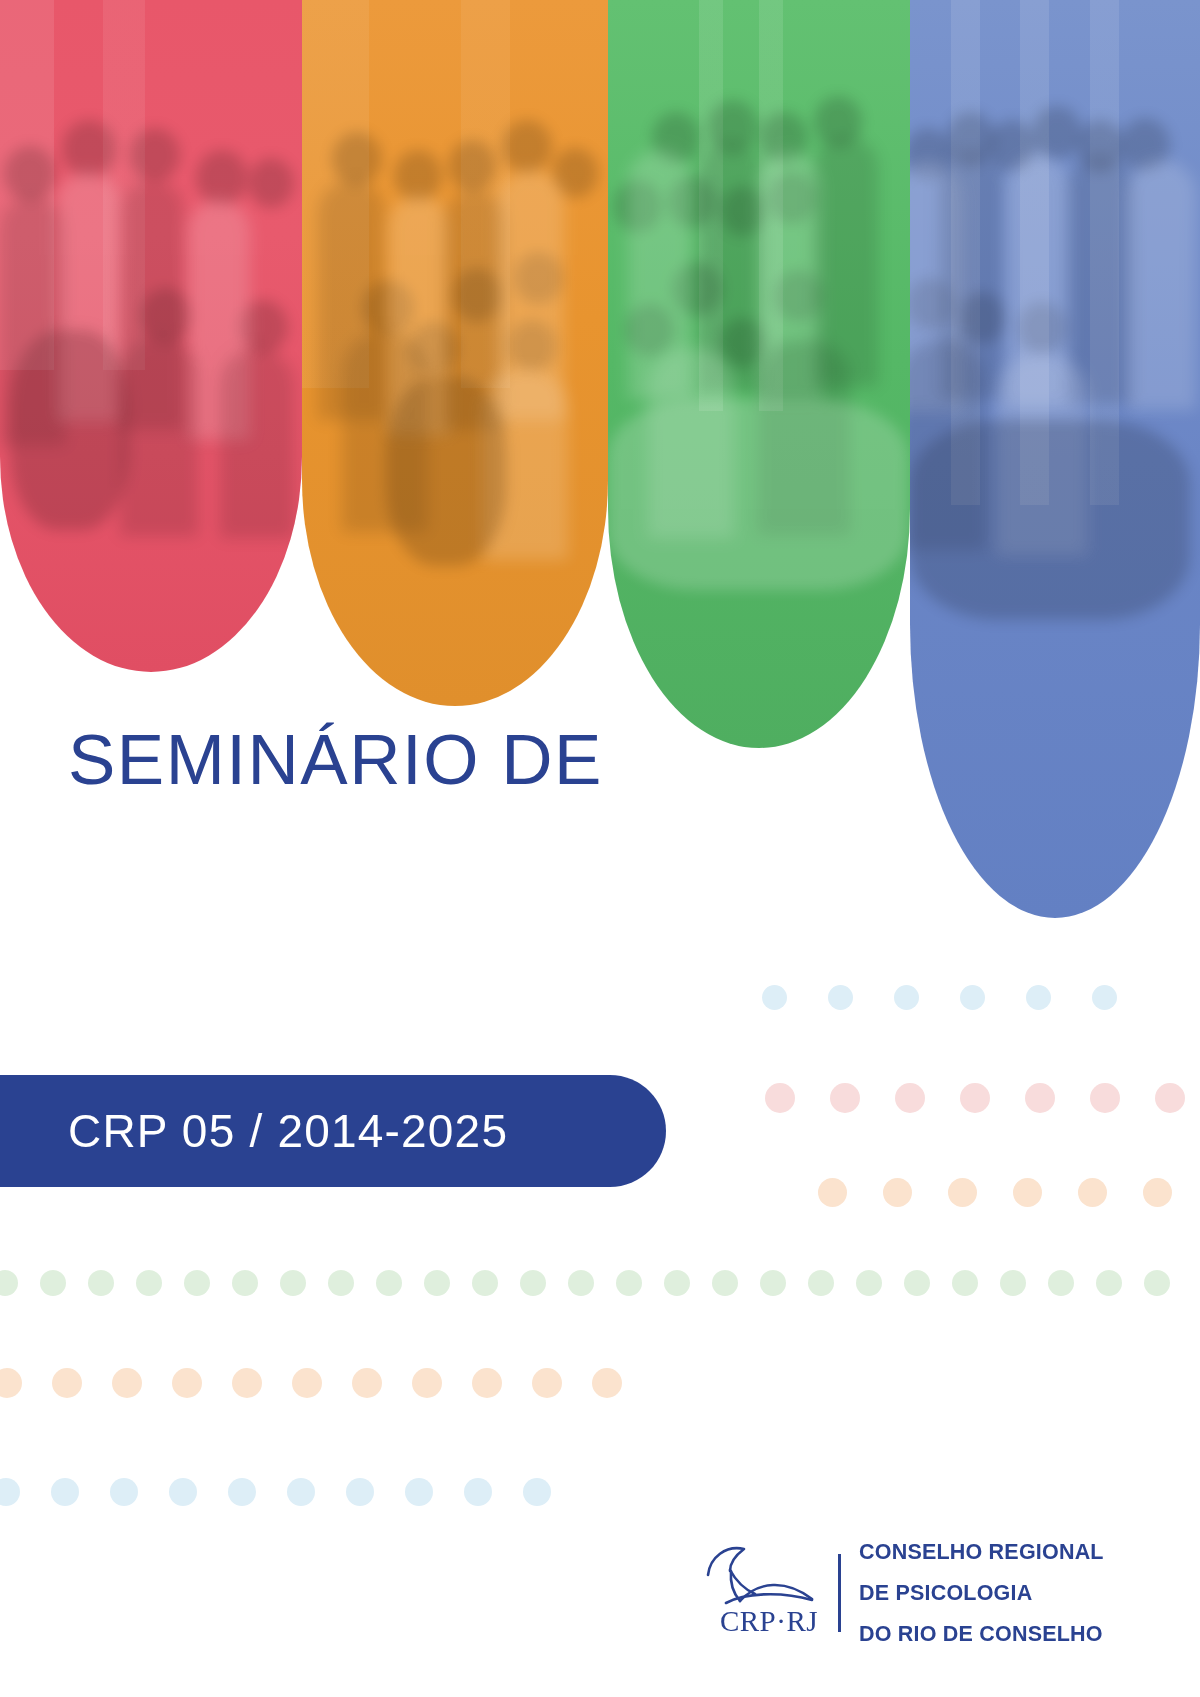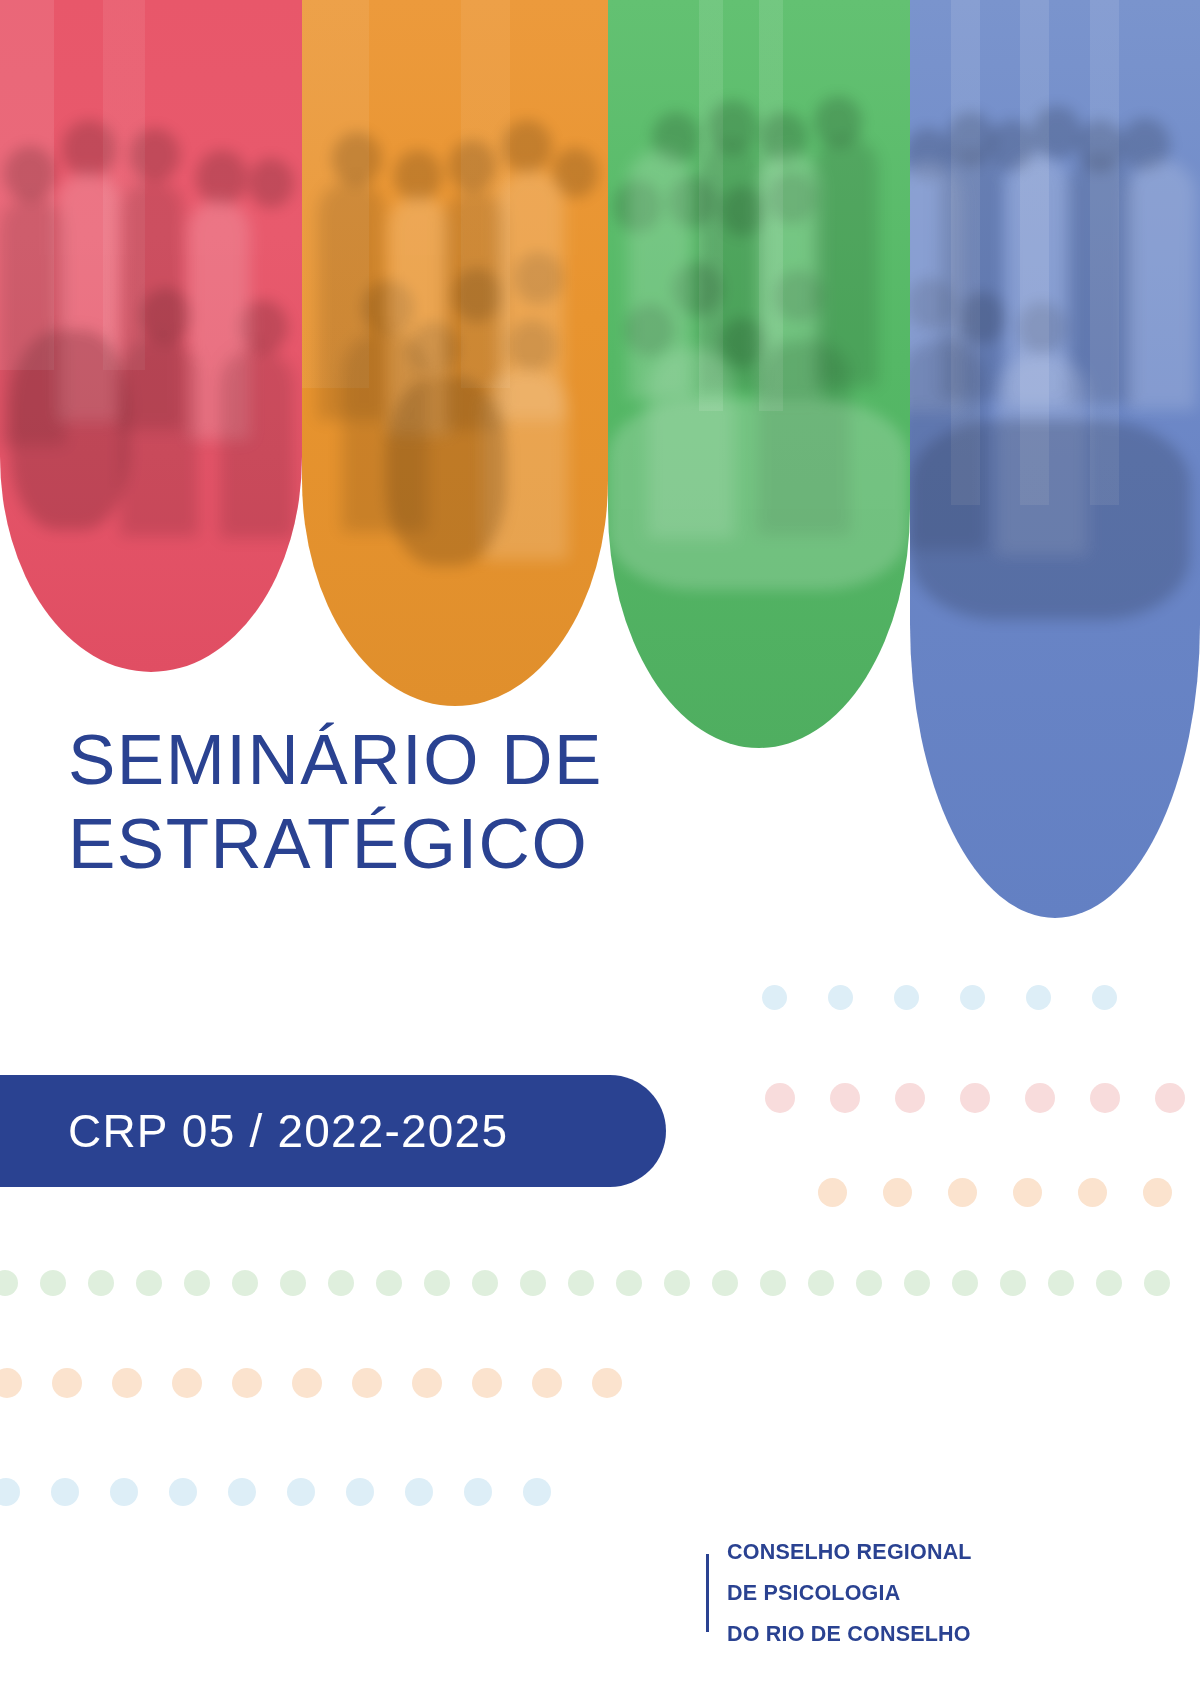--- a/index.html
+++ b/index.html
@@ -304,25 +304,24 @@
         <div class="bar" style="left:-10px;top:340px; width:86px; height:210px;"></div>
         <div class="bar light" style="left:86px; top:356px; width:92px; height:200px;"></div>
         <div class="blob" style="left:0px;  top:420px; width:280px; height:200px; border-radius:32%;"></div>
       </div>
     </div>
 
   </div>
 
   <div class="title-block">
     <div class="title-line">SEMINÁRIO DE</div>
-    <div class="title-line">ESTRATÉGICO</div>
   </div>
 
   <div class="badge">
-    <span class="badge-text">CRP 05 / 2022-2025</span>
+    <span class="badge-text">CRP 05 / 2014-2025</span>
   </div>
 
   <div id="dot-rows">
       <div class="dot-row" style="left: 762px; top: 985px; gap: 41px;">
         <span class="dot" style="width: 25px; height: 25px; background: rgb(221, 238, 247);"></span>
         <span class="dot" style="width: 25px; height: 25px; background: rgb(221, 238, 247);"></span>
         <span class="dot" style="width: 25px; height: 25px; background: rgb(221, 238, 247);"></span>
         <span class="dot" style="width: 25px; height: 25px; background: rgb(221, 238, 247);"></span>
         <span class="dot" style="width: 25px; height: 25px; background: rgb(221, 238, 247);"></span>
         <span class="dot" style="width: 25px; height: 25px; background: rgb(221, 238, 247);"></span>
@@ -393,20 +392,33 @@
         <span class="dot" style="width: 28px; height: 28px; background: rgb(221, 238, 247);"></span>
         <span class="dot" style="width: 28px; height: 28px; background: rgb(221, 238, 247);"></span>
         <span class="dot" style="width: 28px; height: 28px; background: rgb(221, 238, 247);"></span>
         <span class="dot" style="width: 28px; height: 28px; background: rgb(221, 238, 247);"></span>
         <span class="dot" style="width: 28px; height: 28px; background: rgb(221, 238, 247);"></span>
       </div>
     </div>
 
   <div class="logo">
 
+    <div class="logo-mark">
+      <svg width="132" height="112" viewBox="0 0 132 112" aria-hidden="true">
+        <g fill="none" stroke="#2a4291" stroke-width="2.6" stroke-linecap="round" stroke-linejoin="round">
+
+          <path d="M8 38 C10 20, 26 8, 44 12 C36 18, 30 26, 30 34"></path>
+          <path d="M30 33 C36 44, 44 52, 55 57"></path>
+          <path d="M31 34 C30 46, 33 56, 40 64"></path>
+          <path d="M40 64 C58 44, 86 42, 112 62"></path>
+          <path d="M26 66 C44 56, 80 54, 112 63"></path>
+        </g>
+      </svg>
+      <div class="logo-wordmark-crprj">CRP·RJ</div>
+    </div>
 
     <div class="logo-divider"></div>
 
     <div class="logo-lines">
       <div class="logo-line">CONSELHO REGIONAL</div>
       <div class="logo-line">DE PSICOLOGIA</div>
       <div class="logo-line">DO RIO DE CONSELHO</div>
     </div>
   </div>
 

